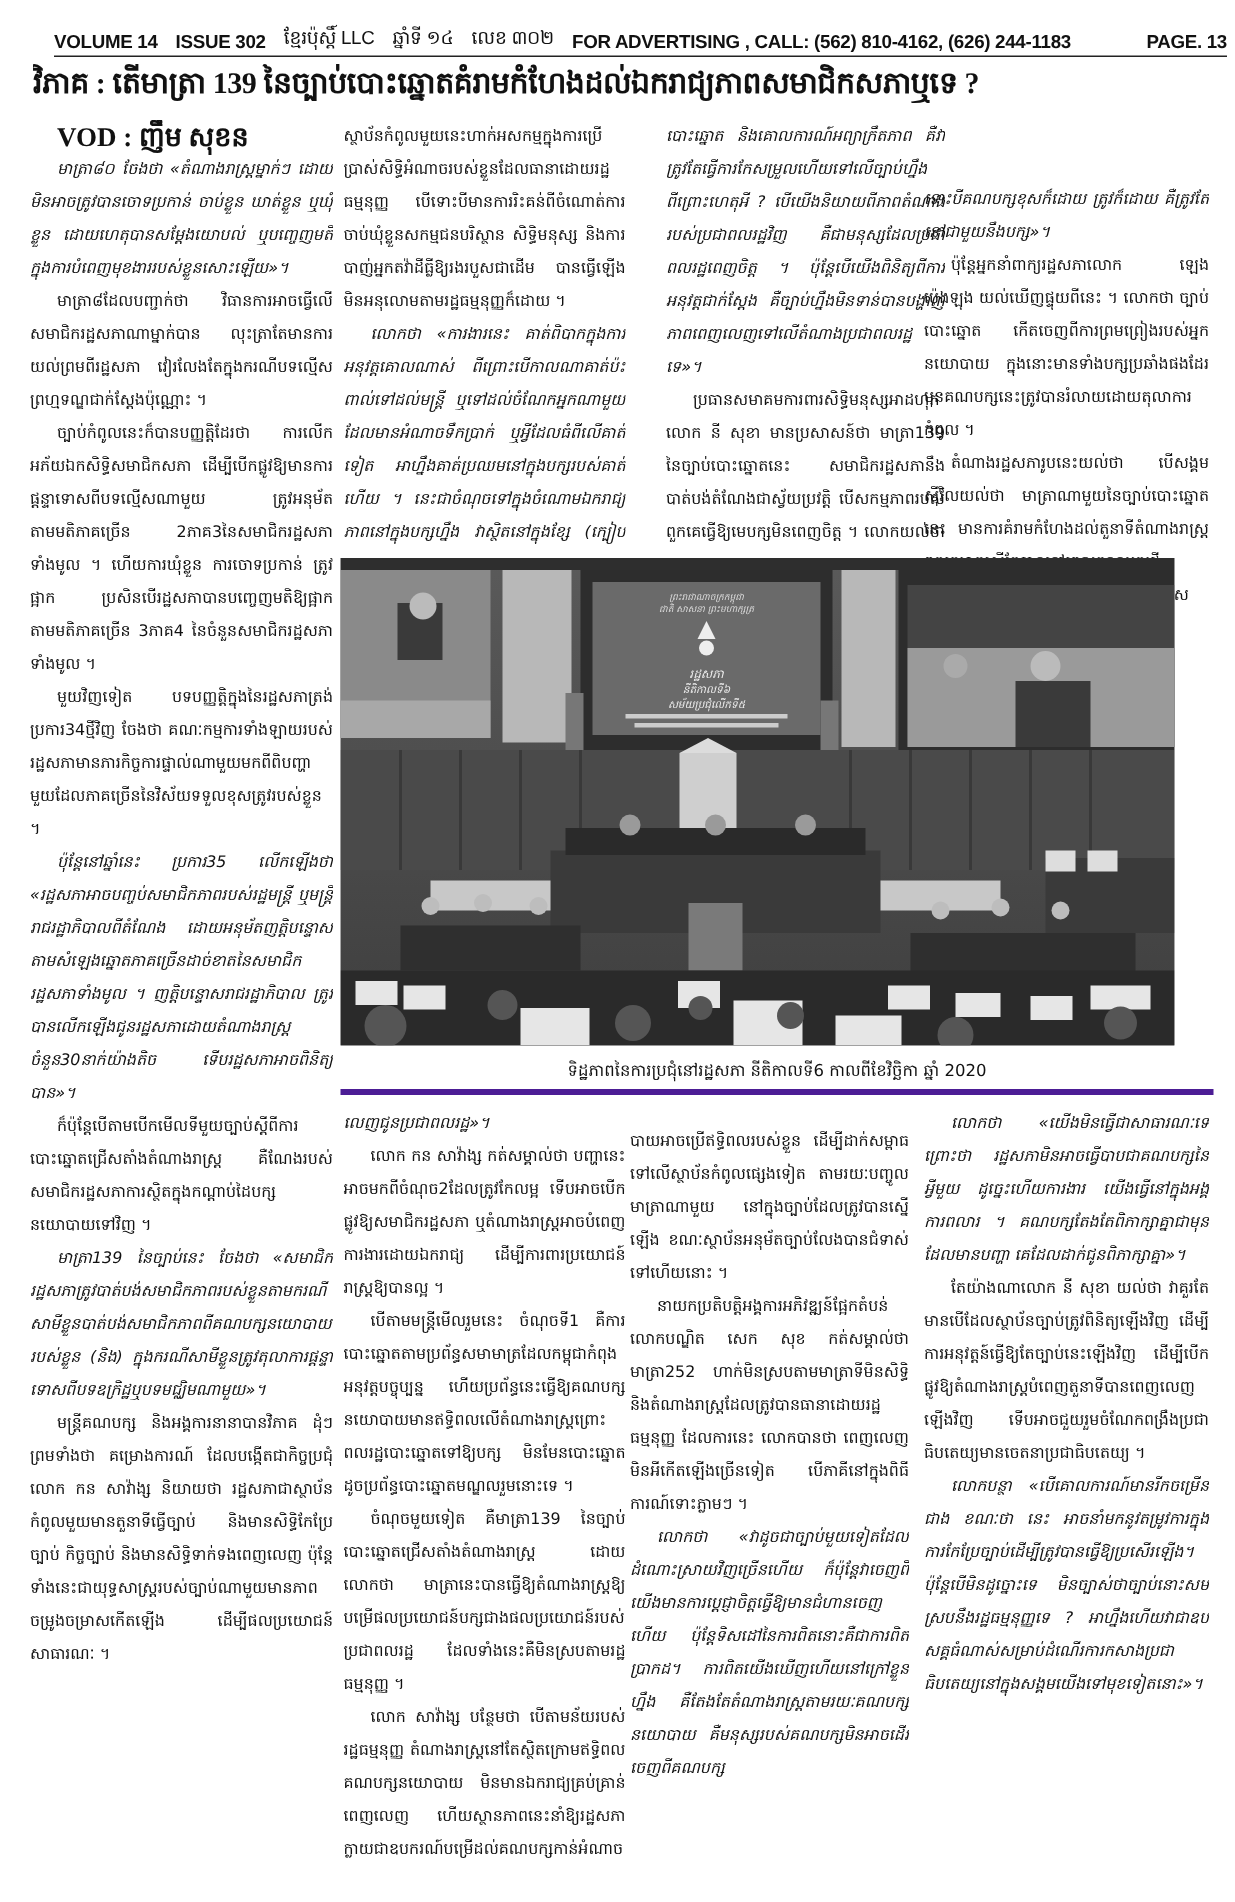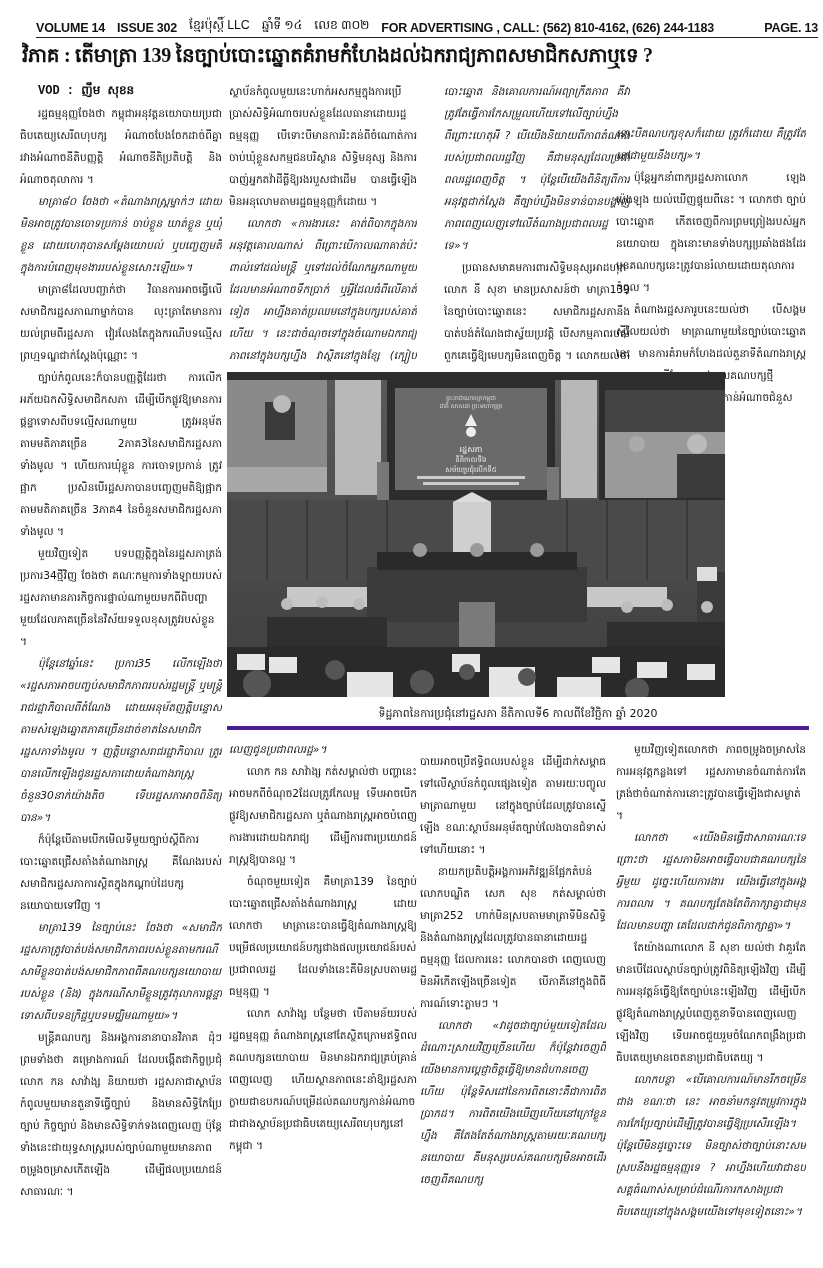--- a/index.html
+++ b/index.html
@@ -6,43 +6,42 @@
   body{width:823px;height:1268px;position:relative;overflow:hidden;color:#111;font-family:"DejaVu Sans","Liberation Sans",sans-serif;}
   .header{position:absolute;left:36px;top:18px;width:782px;height:20px;border-bottom:1.5px solid #222;display:flex;align-items:flex-end;font-family:Liberation Sans, sans-serif;font-size:12.5px;font-weight:bold;letter-spacing:-0.2px;padding-bottom:2px;box-sizing:border-box;white-space:nowrap;}
   .header span{margin-right:12px;}
   .header .khmer-brand{font-weight:normal;text-align:right;}
   .header .page{margin-left:auto;margin-right:0;}
   .title{position:absolute;left:22px;top:42px;width:782px;font-size:20px;font-weight:bold;font-family:Liberation Serif, serif;white-space:nowrap;overflow:hidden;letter-spacing:-0.3px;}
   .col{position:absolute;font-size:10.6px;line-height:22px;text-align:justify;overflow:hidden;}
   .col p{margin:0;text-indent:18px;}
   .col p.noindent{text-indent:0;}
   .col em{font-style:italic;}
-  .byline{font-weight:bold;font-size:12px;font-family:Liberation Mono, monospace;text-indent:18px;}
+  .byline{font-weight:bold;font-size:18px;font-family:Liberation Serif, serif;text-indent:18px;}
   .subhead{font-weight:bold;text-indent:18px;}
-  .photo{position:absolute;left:227px;top:372px;width:498px;height:325px;background:#6e6e6e;overflow:hidden;}
+  .photo{position:absolute;left:227px;top:372px;width:556px;height:325px;background:#6e6e6e;overflow:hidden;font-style:italic;}
   .caption{position:absolute;left:227px;top:706px;width:582px;text-align:center;font-size:11px;border-bottom:4px solid #4c1d95;padding-bottom:4px;}
 </style>
 </head>
 <body>
 
 <div class="header">
   <span>VOLUME 14</span>
   <span>ISSUE 302</span>
   <span class="khmer-brand">ខ្មែរប៉ុស្ដិ៍ LLC</span>
   <span class="khmer-brand">ឆ្នាំទី ១៤</span>
   <span class="khmer-brand">លេខ ៣០២</span>
   <span>FOR ADVERTISING ,  CALL: (562) 810-4162, (626) 244-1183</span>
   <span class="page">PAGE. 13</span>
 </div>
 
 <div class="title">វិភាគ : តើមាត្រា 139 នៃច្បាប់បោះឆ្នោតគំរាមកំហែងដល់ឯករាជ្យភាពសមាជិកសភាឬទេ ?</div>
 
 <div class="col" style="left:20px;top:80px;width:202px;height:1165px;">
   <p class="byline">VOD : ញឹម សុខន</p>
-  <p>រដ្ឋធម្មនុញ្ញចែងថា កម្ពុជាអនុវត្តនយោបាយប្រជាធិបតេយ្យសេរីពហុបក្ស អំណាចបែងចែកដាច់ពីគ្នា រវាងអំណាចនីតិបញ្ញត្តិ អំណាចនីតិប្រតិបត្តិ និងអំណាចតុលាការ ។</p>
   <p><em>មាត្រា៨០ ចែងថា «តំណាងរាស្ត្រម្នាក់ៗ ដោយមិនអាចត្រូវបានចោទប្រកាន់ ចាប់ខ្លួន ឃាត់ខ្លួន ឬឃុំខ្លួន ដោយហេតុបានសម្ដែងយោបល់ ឬបញ្ចេញមតិក្នុងការបំពេញមុខងាររបស់ខ្លួនសោះឡើយ»។</em></p>
   <p>មាត្រា៨ដែលបញ្ជាក់ថា វិធានការអាចធ្វើលើសមាជិករដ្ឋសភាណាម្នាក់បាន លុះត្រាតែមានការយល់ព្រមពីរដ្ឋសភា វៀរលែងតែក្នុងករណីបទល្មើសព្រហ្មទណ្ឌជាក់ស្ដែងប៉ុណ្ណោះ ។</p>
   <p>ច្បាប់កំពូលនេះក៏បានបញ្ញត្តិដែរថា ការលើកអភ័យឯកសិទ្ធិសមាជិកសភា ដើម្បីបើកផ្លូវឱ្យមានការផ្ដន្ទាទោសពីបទល្មើសណាមួយ ត្រូវអនុម័តតាមមតិភាគច្រើន 2ភាគ3នៃសមាជិករដ្ឋសភាទាំងមូល ។ ហើយការឃុំខ្លួន ការចោទប្រកាន់ ត្រូវផ្អាក ប្រសិនបើរដ្ឋសភាបានបញ្ចេញមតិឱ្យផ្អាកតាមមតិភាគច្រើន 3ភាគ4 នៃចំនួនសមាជិករដ្ឋសភាទាំងមូល ។</p>
   <p>មួយវិញទៀត បទបញ្ញត្តិក្នុងនៃរដ្ឋសភាត្រង់ប្រការ34ថ្មីវិញ ចែងថា គណៈកម្មការទាំងឡាយរបស់រដ្ឋសភាមានភារកិច្ចការផ្ទាល់ណាមួយមកពីពិបញ្ហាមួយដែលភាគច្រើននៃវិស័យទទួលខុសត្រូវរបស់ខ្លួន ។</p>
   <p><em>ប៉ុន្តែនៅឆ្នាំនេះ ប្រការ35 លើកឡើងថា «រដ្ឋសភាអាចបញ្ចប់សមាជិកភាពរបស់រដ្ឋមន្ត្រី ឬមន្ត្រីរាជរដ្ឋាភិបាលពីតំណែង ដោយអនុម័តញត្តិបន្ទោសតាមសំឡេងឆ្នោតភាគច្រើនដាច់ខាតនៃសមាជិករដ្ឋសភាទាំងមូល ។ ញត្តិបន្ទោសរាជរដ្ឋាភិបាល ត្រូវបានលើកឡើងជូនរដ្ឋសភាដោយតំណាងរាស្ត្រចំនួន30នាក់យ៉ាងតិច ទើបរដ្ឋសភាអាចពិនិត្យបាន»។</em></p>
   <p>ក៏ប៉ុន្តែបើតាមបើកមើលទីមួយច្បាប់ស្ដីពីការបោះឆ្នោតជ្រើសតាំងតំណាងរាស្ត្រ គឺណែងរបស់សមាជិករដ្ឋសភាការស្ថិតក្នុងកណ្ដាប់ដៃបក្សនយោបាយទៅវិញ ។</p>
   <p><em>មាត្រា139 នៃច្បាប់នេះ ចែងថា «សមាជិករដ្ឋសភាត្រូវបាត់បង់សមាជិកភាពរបស់ខ្លួនតាមករណីសាមីខ្លួនបាត់បង់សមាជិកភាពពីគណបក្សនយោបាយរបស់ខ្លួន (និង) ក្នុងករណីសាមីខ្លួនត្រូវតុលាការផ្ដន្ទាទោសពីបទឧក្រិដ្ឋឬបទមជ្ឈិមណាមួយ»។</em></p>
   <p>មន្ត្រីគណបក្ស និងអង្គការនានាបានវិភាគ ដុំៗព្រមទាំងថា គម្រោងការណ៍ ដែលបង្កើតជាកិច្ចប្រជុំ លោក កន សាវ៉ាង្ស និយាយថា រដ្ឋសភាជាស្ថាប័នកំពូលមួយមានតួនាទីធ្វើច្បាប់ និងមានសិទ្ធិកែប្រែច្បាប់ កិច្ចច្បាប់ និងមានសិទ្ធិទាក់ទងពេញលេញ ប៉ុន្តែទាំងនេះជាយុទ្ធសាស្ត្ររបស់ច្បាប់ណាមួយមានភាពចម្រូងចម្រាសកើតឡើង ដើម្បីផលប្រយោជន៍សាធារណៈ ។</p>
 
 </div>
@@ -170,29 +169,29 @@
       <circle cx="520" cy="310" r="11"></circle>
     </g>
   </svg>
 </div>
 
 <div class="caption">ទិដ្ឋភាពនៃការប្រជុំនៅរដ្ឋសភា នីតិកាលទី6 កាលពីខែវិច្ឆិកា ឆ្នាំ 2020</div>
 
 <div class="col" style="left:229px;top:738px;width:188px;height:508px;">
   <p class="noindent"><em>លេញជូនប្រជាពលរដ្ឋ»។</em></p>
   <p>លោក កន សាវ៉ាង្ស កត់សម្គាល់ថា បញ្ហានេះអាចមកពីចំណុច2ដែលត្រូវកែលម្អ ទើបអាចបើកផ្លូវឱ្យសមាជិករដ្ឋសភា ឬតំណាងរាស្ត្រអាចបំពេញការងារដោយឯករាជ្យ ដើម្បីការពារប្រយោជន៍រាស្ត្រឱ្យបានល្អ ។</p>
+  <p>បើតាមមន្ត្រីមើលរួមនេះ ចំណុចទី1 គឺការបោះឆ្នោតតាមប្រព័ន្ធសមាមាត្រដែលកម្ពុជាកំពុងអនុវត្តបច្ចុប្បន្ន ហើយប្រព័ន្ធនេះធ្វើឱ្យគណបក្សនយោបាយមានឥទ្ធិពលលើតំណាងរាស្ត្រព្រោះពលរដ្ឋបោះឆ្នោតទៅឱ្យបក្ស មិនមែនបោះឆ្នោតដូចប្រព័ន្ធបោះឆ្នោតមណ្ឌលរួមនោះទេ ។</p>
   <p>ចំណុចមួយទៀត គឺមាត្រា139 នៃច្បាប់បោះឆ្នោតជ្រើសតាំងតំណាងរាស្ត្រ ដោយលោកថា មាត្រានេះបានធ្វើឱ្យតំណាងរាស្ត្រឱ្យបម្រើផលប្រយោជន៍បក្សជាងផលប្រយោជន៍របស់ប្រជាពលរដ្ឋ ដែលទាំងនេះគឺមិនស្របតាមរដ្ឋធម្មនុញ្ញ ។</p>
   <p>លោក សាវ៉ាង្ស បន្ថែមថា បើតាមន័យរបស់រដ្ឋធម្មនុញ្ញ តំណាងរាស្ត្រនៅតែស្ថិតក្រោមឥទ្ធិពលគណបក្សនយោបាយ មិនមានឯករាជ្យគ្រប់គ្រាន់ពេញលេញ ហើយស្ថានភាពនេះនាំឱ្យរដ្ឋសភាក្លាយជាឧបករណ៍បម្រើដល់គណបក្សកាន់អំណាច ជាជាងស្ថាប័នប្រជាធិបតេយ្យសេរីពហុបក្សនៅកម្ពុជា ។</p>
 
 </div>
 
 <div class="col" style="left:420px;top:738px;width:186px;height:508px;margin-top:12px;">
   <p class="noindent">បាយអាចប្រើឥទ្ធិពលរបស់ខ្លួន ដើម្បីដាក់សម្ពាធទៅលើស្ថាប័នកំពូលផ្សេងទៀត តាមរយៈបញ្ចូលមាត្រាណាមួយ នៅក្នុងច្បាប់ដែលត្រូវបានស្នើឡើង ខណៈស្ថាប័នអនុម័តច្បាប់លែងបានជំទាស់ទៅហើយនោះ ។</p>
   <p>នាយកប្រតិបត្តិអង្គការអភិវឌ្ឍន៍ផ្អែកតំបន់ លោកបណ្ឌិត សេក សុខ កត់សម្គាល់ថា មាត្រា252 ហាក់មិនស្របតាមមាត្រាទីមិនសិទ្ធិនិងតំណាងរាស្ត្រដែលត្រូវបានធានាដោយរដ្ឋធម្មនុញ្ញ ដែលការនេះ លោកបានថា ពេញលេញមិនអីកើតឡើងច្រើនទៀត បើភាគីនៅក្នុងពិធីការណ៍ទោះភ្លាមៗ ។</p>
   <p><em>លោកថា «វាដូចជាច្បាប់មួយទៀតដែលដំណោះស្រាយវិញច្រើនហើយ ក៏ប៉ុន្តែវាចេញពីយើងមានការប្ដេជ្ញាចិត្តធ្វើឱ្យមានជំហានចេញហើយ ប៉ុន្តែទិសដៅនៃការពិតនោះគឺជាការពិតប្រាកដ។ ការពិតយើងឃើញហើយនៅក្រៅខ្លួនហ្នឹង គឺតែងតែតំណាងរាស្ត្រតាមរយៈគណបក្សនយោបាយ គឺមនុស្សរបស់គណបក្សមិនអាចដើរចេញពីគណបក្ស</em></p>
 </div>
 
 <div class="col" style="left:616px;top:738px;width:190px;height:508px;">
-  <p>មួយវិញទៀតលោកថា ភាពចម្រូងចម្រាសនៃការអនុវត្តកន្លងទៅ រដ្ឋសភាមានចំណាត់ការតែត្រង់ថាចំណាត់ការនោះត្រូវបានធ្វើឡើងជាសម្ងាត់ ។</p>
   <p><em>លោកថា «យើងមិនធ្វើជាសាធារណៈទេព្រោះថា រដ្ឋសភាមិនអាចធ្វើបាបជាគណបក្សនៃអ្វីមួយ ដូច្នេះហើយការងារ យើងធ្វើនៅក្នុងអង្គការពលារ ។ គណបក្សតែងតែពិភាក្សាគ្នាជាមុន ដែលមានបញ្ហា គេដែលដាក់ជូនពិភាក្សាគ្នា»។</em></p>
   <p>តែយ៉ាងណាលោក នី សុខា យល់ថា វាគួរតែមានបើដែលស្ថាប័នច្បាប់ត្រូវពិនិត្យឡើងវិញ ដើម្បីការអនុវត្តន៍ធ្វើឱ្យតែច្បាប់នេះឡើងវិញ ដើម្បីបើកផ្លូវឱ្យតំណាងរាស្ត្របំពេញតួនាទីបានពេញលេញឡើងវិញ ទើបអាចជួយរួមចំណែកពង្រឹងប្រជាធិបតេយ្យមានចេតនាប្រជាធិបតេយ្យ ។</p>
   <p><em>លោកបន្ថា «បើគោលការណ៍មានរីកចម្រើនជាង ខណៈថា នេះ អាចនាំមកនូវតម្រូវការក្នុងការកែប្រែច្បាប់ដើម្បីត្រូវបានធ្វើឱ្យប្រសើរឡើង។ ប៉ុន្តែបើមិនដូច្នោះទេ មិនច្បាស់ថាច្បាប់នោះសមស្របនឹងរដ្ឋធម្មនុញ្ញទេ ? អាហ្នឹងហើយវាជាឧបសគ្គធំណាស់សម្រាប់ដំណើរការកសាងប្រជាធិបតេយ្យនៅក្នុងសង្គមយើងទៅមុខទៀតនោះ»។</em></p>
 </div>
 
 </body></html>

